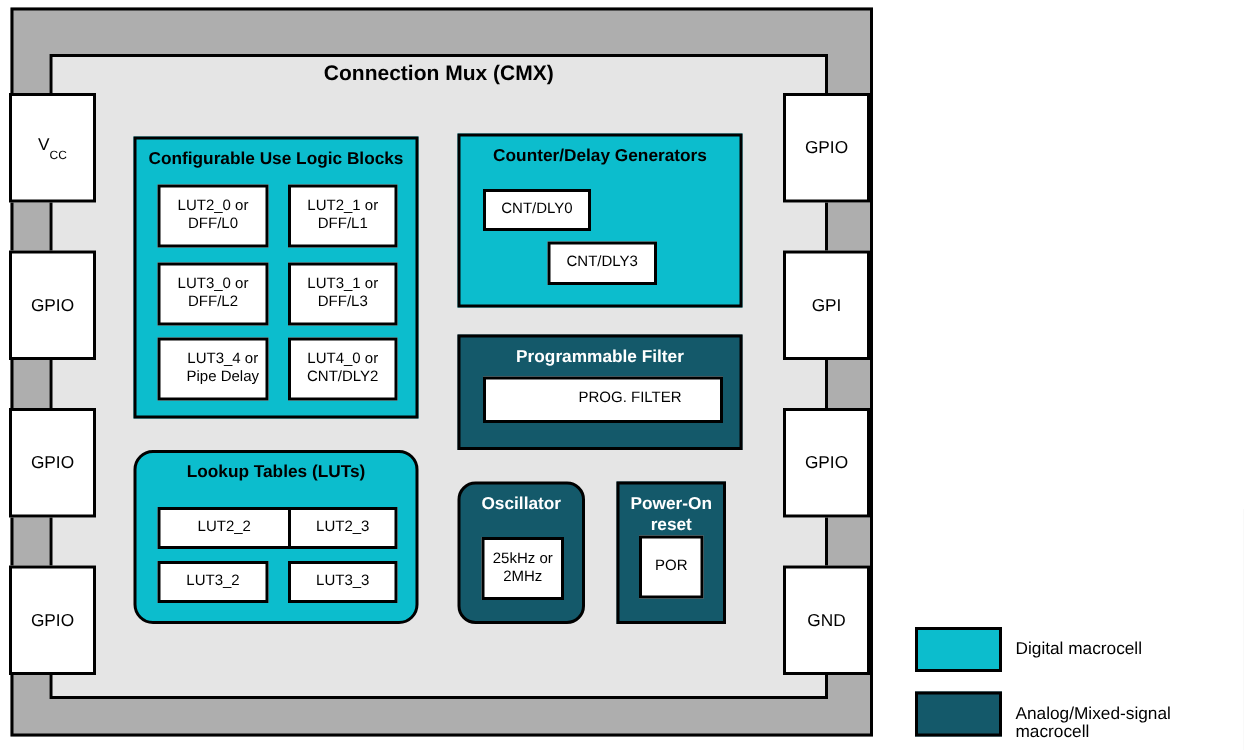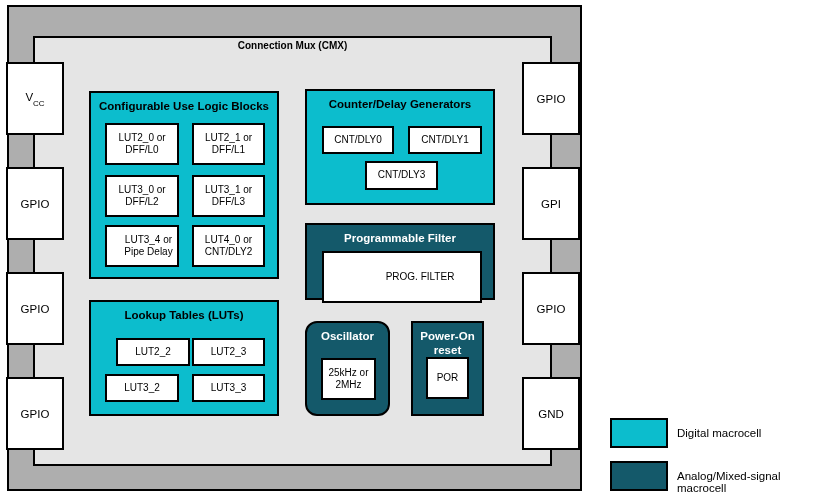--- a/index.html
+++ b/index.html
@@ -11,21 +11,21 @@
   .chip-frame {
     position: absolute; left: 7px; top: 5px; width: 575px; height: 486px;
     background: #aeaeae; border: 2px solid #000;
   }
   .chip-inner {
     position: absolute; left: 33px; top: 36px; width: 519px; height: 430px;
     background: #e5e5e5; border: 2px solid #000;
   }
   .chip-title {
     position: absolute; left: 33px; top: 40px; width: 519px;
-    text-align: center; font-weight: bold; font-size: 10px;
+    text-align: center; font-weight: bold; font-size: 14px;
   }
 
   
   .pin {
     position: absolute; width: 58px; height: 73px;
     background: #fff; border: 2px solid #000;
     display: flex; align-items: center; justify-content: center;
     font-size: 11.5px;
   }
   .pin sub { font-size: 8px; position: relative; top: 2px; }
@@ -63,25 +63,25 @@
   .cul-c5 { left: 101px; top: 132px; width: 73px; height: 42px; }
 
   
   .blk-cnt { left: 305px; top: 89px; width: 190px; height: 116px; }
   .cnt-c0 { left: 15px;  top: 35px; width: 72px; height: 28px; }
   .cnt-c1 { left: 101px; top: 35px; width: 74px; height: 28px; }
   .cnt-c2 { left: 58px;  top: 70px; width: 73px; height: 29px; }
 
   
   .blk-filter { left: 305px; top: 223px; width: 190px; height: 77px; }
-  .filter-c0 { left: 15px; top: 26px; width: 160px; height: 52px; padding-left: 36px; }
+  .filter-c0 { left: 15px; top: 26px; width: 160px; height: 31px; padding-left: 36px; }
 
   
-  .blk-luts { left: 89px; top: 300px; width: 190px; height: 116px; }
-  .luts-c0 { left: 25px;  top: 36px; width: 74px; height: 28px; }
+  .blk-luts { left: 89px; top: 300px; width: 190px; height: 116px; border-radius: 13px; }
+  .luts-c0 { left: 14px;  top: 36px; width: 89px; height: 28px; }
   .luts-c1 { left: 101px; top: 36px; width: 73px; height: 28px; }
   .luts-c2 { left: 14px;  top: 72px; width: 74px; height: 28px; }
   .luts-c3 { left: 101px; top: 72px; width: 73px; height: 28px; }
 
   
   .blk-osc { left: 305px; top: 321px; width: 85px; height: 95px; border-radius: 12px; }
   .osc-c0 { left: 14px; top: 35px; width: 55px; height: 42px; }
 
   
   .blk-por { left: 411px; top: 321px; width: 73px; height: 95px; }
@@ -146,21 +146,20 @@
 DFF/L3</div>
     <div class="cell cul-c4">LUT3_4 or
 Pipe Delay</div>
     <div class="cell cul-c5">LUT4_0 or
 CNT/DLY2</div>
   </div>
 
   <div class="block digital-bg blk-cnt">
     <div class="block-title">Counter/Delay Generators</div>
     <div class="cell cnt-c0">CNT/DLY0</div>
-    <div class="cell cnt-c1">CNT/DLY1</div>
     <div class="cell cnt-c2">CNT/DLY3</div>
   </div>
 
   <div class="block analog-bg blk-filter">
     <div class="block-title">Programmable Filter</div>
     <div class="cell filter-c0">PROG. FILTER</div>
   </div>
 
   <div class="block digital-bg blk-luts">
     <div class="block-title">Lookup Tables (LUTs)</div>

